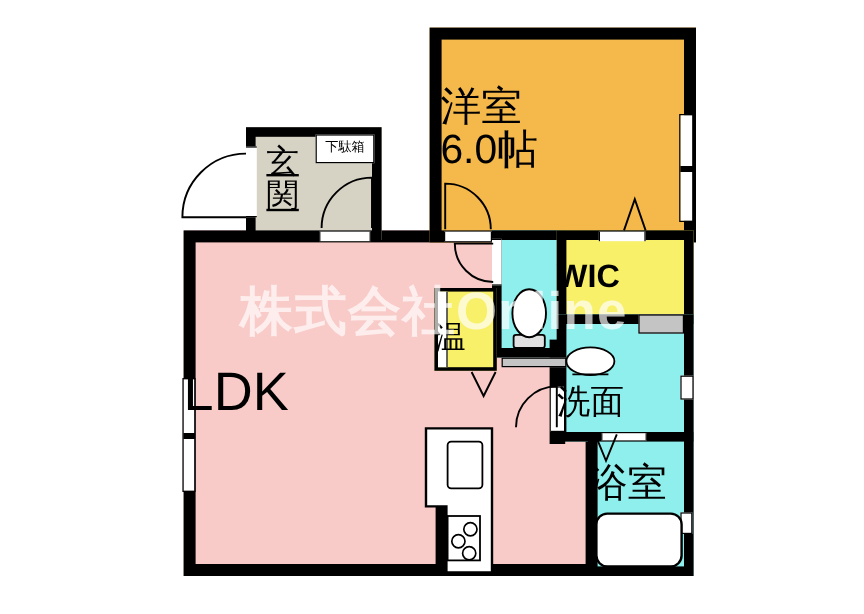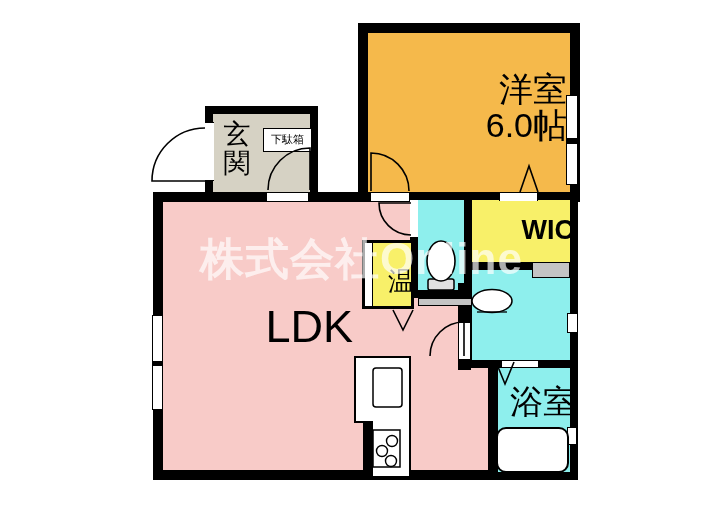--- a/index.html
+++ b/index.html
@@ -7,28 +7,28 @@
         font-family:"Liberation Sans","DejaVu Sans",sans-serif;}
   .room{position:absolute;box-sizing:border-box;border:10px solid #000;}
   .b8{border-width:8px;}
   .wall{position:absolute;background:#000;}
   .gap{position:absolute;background:#fff;box-sizing:border-box;}
   .gap.h{border-left:1px solid #000;border-right:1px solid #000;}
   .gap.v{border-top:1px solid #000;border-bottom:1px solid #000;}
   .win{position:absolute;background:#fff;border:1px solid #000;box-sizing:border-box;}
   .win.split{background:linear-gradient(#fff 48%,#000 48%,#000 54%,#fff 54%);}
   .tray{position:absolute;background:#C4C4C4;border:1px solid #000;box-sizing:border-box;}
-  .lbl{position:absolute;color:#000;text-align:right;line-height:1.06;white-space:nowrap;}
+  .lbl{position:absolute;color:#000;text-align:left;line-height:1.06;white-space:nowrap;}
   svg{position:absolute;left:0;top:0;}
   #watermark{position:absolute;left:200px;top:230px;font-size:44px;font-weight:bold;
              letter-spacing:1px;color:rgba(255,255,255,0.68);white-space:nowrap;}
   #shoebox{position:absolute;left:263px;top:112px;width:49px;height:24px;background:#fff;
-           border:1px solid #000;box-sizing:border-box;font-size:11px;text-align:center;line-height:21px;margin-top:16px;}
+           border:1px solid #000;box-sizing:border-box;font-size:11px;text-align:center;line-height:21px;}
   #genkan-label{position:absolute;left:222px;top:120px;width:30px;font-size:27px;line-height:1.07;
-                word-break:break-all;text-align:center;}
+                word-break:break-all;text-align:left;text-decoration:underline;}
   #wh-strip{position:absolute;left:0;top:0;bottom:0;width:7px;background:#fff;border-right:1.5px solid #000;}
 </style>
 </head>
 <body>
 
 <div id="plan">
 
   <div class="room" style="left: 153px; top: 192px; width: 345px; height: 288px; background: rgb(248, 203, 200);"></div>
 
   <div class="room" style="left: 358px; top: 23px; width: 222px; height: 179px; background: rgb(245, 185, 75);"></div>
@@ -102,20 +102,21 @@
   </div>
 
   <div class="lbl" style="left:153px;top:303px;width:200px;font-size:45px;">
     <span style="display:block">LDK</span>
   </div>
 
   <div class="lbl" style="left:464px;top:216px;width:110px;font-size:27px;font-weight:bold;">WIC</div>
 
   <div class="lbl" style="left:362px;top:268px;width:52px;font-size:26px;">温</div>
 
+  <div class="lbl" style="left:464px;top:320px;width:110px;font-size:28px;">洗面</div>
 
   <div class="lbl" style="left:490px;top:385px;width:86px;font-size:33px;">浴室</div>
 
   <div id="genkan-label">玄関</div>
 
   <div id="watermark">株式会社Online</div>
 
 </div>
 
 </body></html>

